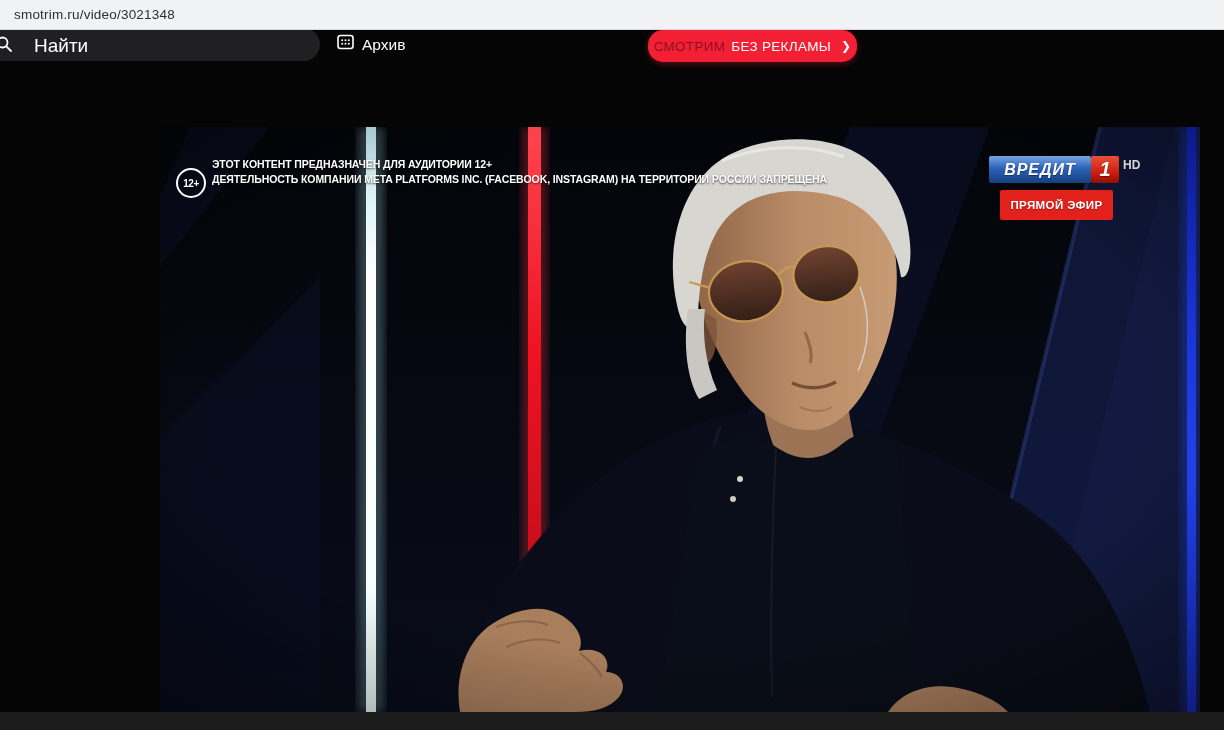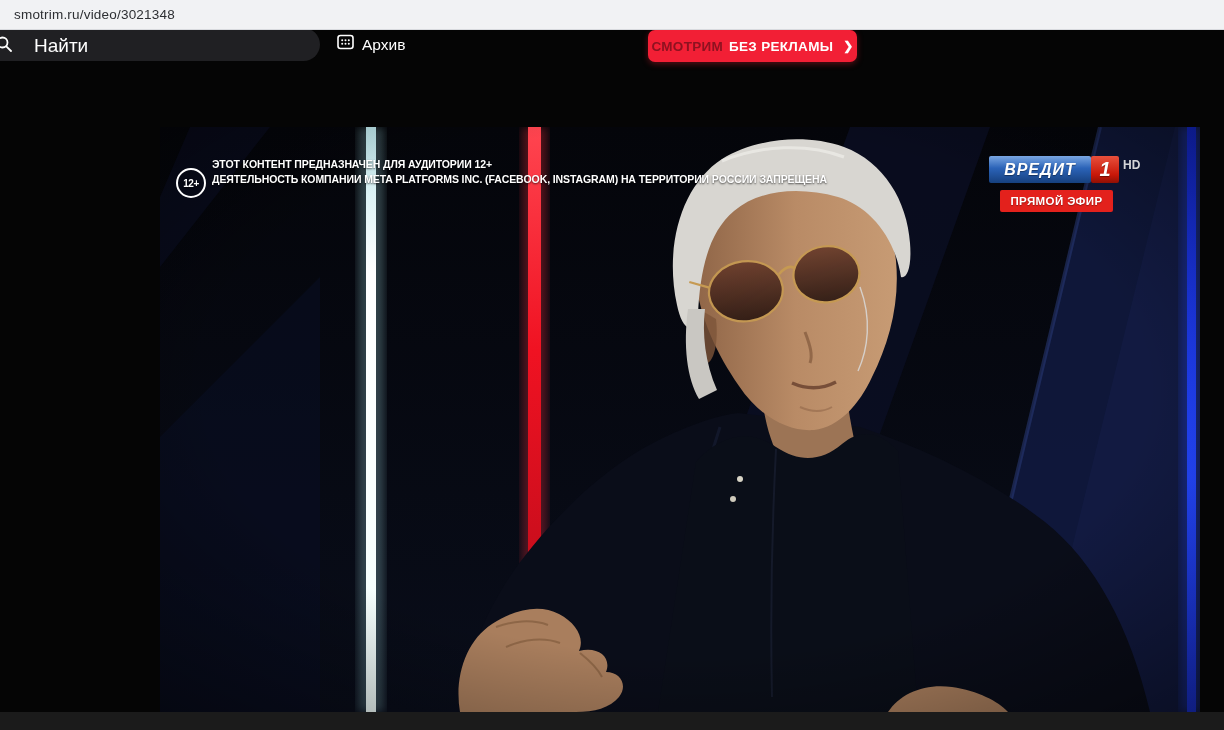--- a/index.html
+++ b/index.html
@@ -26,23 +26,23 @@
   }
   .search-icon-wrap { position:absolute; left:24px; top:8px; width:16px; height:16px; }
   .search-pill .label { position:absolute; left:54px; top:7px; font-size:19px; color:var(--header-text);margin-left:8px; }
   .archive-item {
     position:absolute; left:337px; top:2px; height:22px;
     display:flex; align-items:flex-end; gap:8px; color:var(--header-text); cursor:pointer;
   }
   .archive-item .label { font-size:15.5px; }
   .promo-button {
     position:absolute; left:648px; top:0px; width:209px; height:32px;
-    background:var(--promo-red); border-radius:7px;
+    background:var(--promo-red); border-radius:15px;
     display:flex; align-items:center; justify-content:center; gap:6px;
-    font-size:13.5px; font-weight:bold; letter-spacing:.3px; cursor:pointer;
+    font-size:13.5px; font-weight:normal; letter-spacing:.3px; cursor:pointer;
     box-shadow:0 2px 6px rgba(242,31,53,.35);
   }
   .promo-button .brand { color:var(--promo-brand-text); }
   .promo-button .rest  { color:#ffffff; }
   .promo-button .chev  { color:#ffffff; font-size:12px; margin-left:4px; }
 
   
   .video-frame {
     position:absolute; left:160px; top:127px; width:1040px; height:585px;
     background:#05060c; overflow:hidden; z-index:5;
@@ -71,21 +71,21 @@
   }
   .logo-one {
     position:absolute; left:102px; top:0; width:28px; height:27px;
     background:linear-gradient(180deg,#e8503c 0%, var(--logo-red) 70%, #8f1004 100%);
     border-radius:2px; display:flex; align-items:center; justify-content:center;
     color:#fff; font-size:20px; font-weight:bold; font-style:italic;
     text-shadow:0 1px 1px rgba(0,0,0,.4);
   }
   .logo-hd { position:absolute; left:134px; top:2px; color:#e6e6e6; font-size:12px; font-weight:bold; opacity:.92; }
   .live-badge {
-    position:absolute; left:11px; top:34px; width:113px; height:22px;
+    position:absolute; left:11px; top:34px; width:113px; height:30px;
     background:var(--live-red); border-radius:2px;
     display:flex; align-items:center; justify-content:center;
     color:#fff; font-size:11.5px; font-weight:bold; letter-spacing:.4px;
     text-shadow:0 1px 1px rgba(0,0,0,.35);
   }
 
   
   .player-bar {
     position:absolute; left:0; top:712px; width:1224px; height:18px;
     background:var(--page-bottom-bar); z-index:6;

